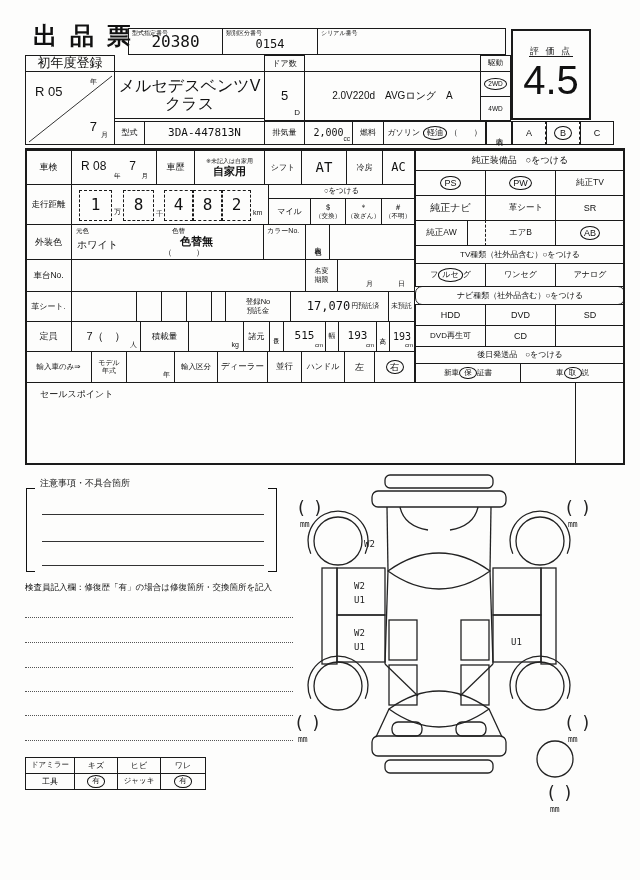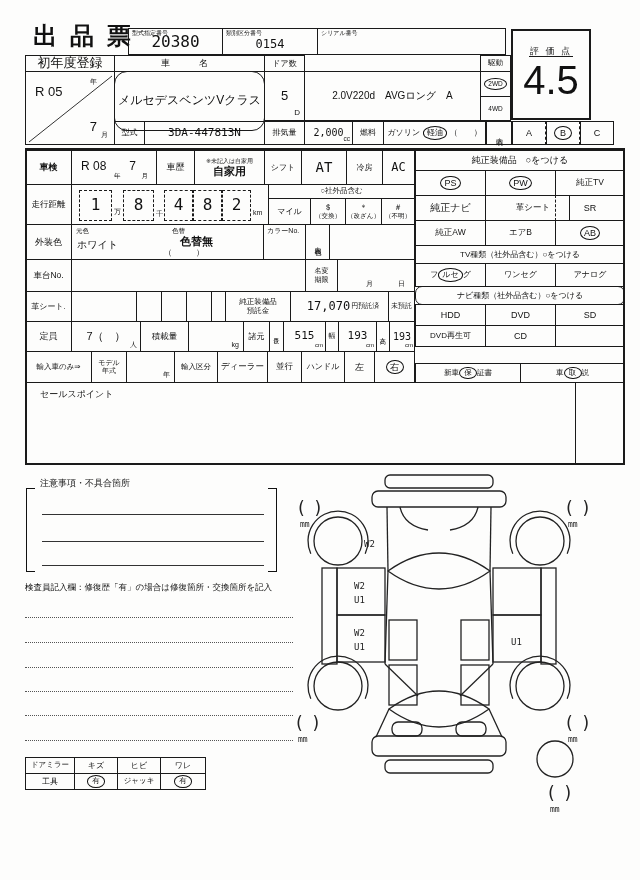--- a/index.html
+++ b/index.html
@@ -53,34 +53,33 @@
   <div class="c" style="left:486px;top:121px;width:26px;height:24px;">
     <span class="vert" style="font-size:7px;">内装</span>
   </div>
   <div class="c br-d" style="left:512px;top:121px;width:34px;height:24px;font-size:9px;">A</div>
   <div class="c br-d" style="left:546px;top:121px;width:34px;height:24px;">
     <span class="circ" style="font-size:9px;">B</span>
   </div>
   <div class="c" style="left:580px;top:121px;width:34px;height:24px;font-size:9px;">C</div>
 
   <div class="c" style="left:25px;top:55px;width:90px;height:17px;font-size:13px;">初年度登録</div>
-  <div class="c" style="left:114px;top:55px;width:151px;height:17px;font-size:9px;letter-spacing:10px;">車　名</div>
   <div class="c" style="left:264px;top:55px;width:41px;height:17px;font-size:8px;">ドア数</div>
   <div class="c" style="left:480px;top:55px;width:31px;height:17px;font-size:7.5px;">駆動</div>
 
   <div class="c" style="left:25px;top:71px;width:90px;height:74px;">
     <svg width="88" height="72" style="position:absolute;left:0;top:0;" viewBox="0 0 88 72" preserveAspectRatio="none">
         <line x1="3" y1="70" x2="86" y2="4" stroke="#333" stroke-width="1"></line>
       </svg>
     <span class="abs" style="left:9px;top:13px;font-size:13px;">R 05</span>
     <span class="abs" style="left:64px;top:6px;font-size:7px;">年</span>
     <span class="abs" style="right:17px;bottom:9px;font-size:13px;">7</span>
     <span class="abs" style="right:6px;bottom:5px;font-size:7px;">月</span>
   </div>
-  <div class="c" style="left:114px;top:71px;width:151px;height:60px;font-size:12px;border-radius:13px;">メルセデスベンツVクラス</div>
+  <div class="c" style="left:114px;top:71px;width:151px;height:48px;font-size:16px;">メルセデスベンツVクラス</div>
   <div class="c" style="left:264px;top:71px;width:41px;height:50px;">
     <span style="font-size:13px;">5</span>
     <span class="abs" style="right:4px;bottom:3px;font-size:8px;">D</span>
   </div>
   <div class="c" style="left:304px;top:71px;width:177px;height:50px;font-size:10px;">2.0V220d　AVGロング　A</div>
   <div class="c bb-d" style="left:480px;top:71px;width:31px;height:26px;">
     <span class="circ" style="font-size:6.5px;">2WD</span>
   </div>
   <div class="c" style="left:480px;top:96px;width:31px;height:25px;font-size:6.5px;">4WD</div>
 
@@ -93,21 +92,21 @@
   </div>
   <div class="c" style="left:352px;top:121px;width:32px;height:24px;font-size:8px;">燃料</div>
   <div class="c" style="left:383px;top:121px;width:103px;height:24px;justify-content:space-around;padding:0 2px;">
     <span style="font-size:8px;">ガソリン</span>
     <span class="circ" style="font-size:8px;">軽油</span>
     <span style="font-size:8px;">（　　）</span>
   </div>
 
   <div class="c b2 nb" style="left:25px;top:148px;width:600px;height:317px;border:2px solid #1a1a1a;"></div>
 
-  <div class="c" style="left:25px;top:150px;width:47px;height:35px;font-size:9px;font-weight:bold;">車検</div>
+  <div class="c" style="left:25px;top:150px;width:47px;height:35px;font-size:9px;">車検</div>
   <div class="c" style="left:71px;top:150px;width:86px;height:35px;">
     <span class="abs" style="left:9px;top:9px;font-size:12px;">R 08</span>
     <span class="abs" style="left:42px;bottom:5px;font-size:6.5px;">年</span>
     <span class="abs" style="right:20px;top:9px;font-size:12px;">7</span>
     <span class="abs" style="right:8px;bottom:5px;font-size:6.5px;">月</span>
   </div>
   <div class="c" style="left:156px;top:150px;width:39px;height:35px;font-size:9px;">車歴</div>
   <div class="c col" style="left:194px;top:150px;width:71px;height:35px;">
     <span style="font-size:6px;">※未記入は自家用</span>
     <span style="font-size:11px;font-weight:bold;">自家用</span>
@@ -121,21 +120,21 @@
   <div class="c nb" style="left:71px;top:184px;width:198px;height:41px;border:1px solid #1a1a1a;">
     <span class="c box-d mono" style="left:7px;top:5px;width:33px;height:31px;font-size:16px;">1</span>
     <span class="abs" style="left:42px;top:23px;font-size:7px;">万</span>
     <span class="c box-d mono" style="left:51px;top:5px;width:31px;height:31px;font-size:16px;">8</span>
     <span class="abs" style="left:84px;top:25px;font-size:7px;">千</span>
     <span class="c box-d mono" style="left:92px;top:5px;width:29px;height:31px;font-size:16px;">4</span>
     <span class="c box-d mono" style="left:121px;top:5px;width:29px;height:31px;font-size:16px;">8</span>
     <span class="c box-d mono" style="left:150px;top:5px;width:29px;height:31px;font-size:16px;">2</span>
     <span class="abs" style="left:181px;top:24px;font-size:7px;">km</span>
   </div>
-  <div class="c" style="left:268px;top:184px;width:147px;height:15px;font-size:7.5px;">○社外品含む</div>
+  <div class="c" style="left:268px;top:184px;width:147px;height:15px;font-size:7.5px;">○をつける</div>
   <div class="c" style="left:268px;top:198px;width:43px;height:27px;font-size:8px;">マイル</div>
   <div class="c col bl-d" style="left:310px;top:198px;width:36px;height:27px;">
     <span style="font-size:8px;">＄</span>
     <span style="font-size:6.5px;">（交換）</span>
   </div>
   <div class="c col bl-d" style="left:345px;top:198px;width:37px;height:27px;">
     <span style="font-size:8px;">＊</span>
     <span style="font-size:6.5px;">（改ざん）</span>
   </div>
   <div class="c col bl-d" style="left:381px;top:198px;width:34px;height:27px;">
@@ -167,21 +166,21 @@
     <span class="abs" style="left:60px;bottom:3px;font-size:7px;">日</span>
   </div>
 
   <div class="c" style="left:25px;top:291px;width:47px;height:31px;font-size:8px;">革シート.</div>
   <div class="c" style="left:71px;top:291px;width:155px;height:31px;">
     <span class="vline" style="left:64px;top:0;bottom:0;height:100%;"></span>
     <span class="vline" style="left:89px;top:0;bottom:0;height:100%;"></span>
     <span class="vline" style="left:114px;top:0;bottom:0;height:100%;"></span>
     <span class="vline" style="left:139px;top:0;bottom:0;height:100%;"></span>
   </div>
-  <div class="c pre" style="left:225px;top:291px;width:66px;height:31px;font-size:7.5px;">純正装備品
+  <div class="c pre" style="left:225px;top:291px;width:66px;height:31px;font-size:7.5px;">登録No
 預託金</div>
   <div class="c" style="left:290px;top:291px;width:99px;height:31px;padding-left:7px;">
     <span class="mono" style="font-size:12px;">17,070</span>
     <span style="font-size:7px;margin-left:1px;">円預託済</span>
   </div>
   <div class="c bl-d" style="left:388px;top:291px;width:27px;height:31px;font-size:7px;">未預託</div>
 
   <div class="c" style="left:25px;top:321px;width:47px;height:31px;font-size:9px;">定員</div>
   <div class="c" style="left:71px;top:321px;width:70px;height:31px;">
     <span style="font-size:11px;">7（　）</span>
@@ -232,23 +231,23 @@
 
   <div class="c" style="left:415px;top:150px;width:210px;height:21px;font-size:9px;">純正装備品　○をつける</div>
   <div class="c" style="left:415px;top:170px;width:71px;height:26px;">
       <span class="circ" style="font-size:9px;">PS</span>
     </div>
   <div class="c bl-d" style="left:485px;top:170px;width:71px;height:26px;">
       <span class="circ" style="font-size:9px;">PW</span>
     </div>
   <div class="c bl-d" style="left:555px;top:170px;width:70px;height:26px;font-size:8.5px;">純正TV</div>
   <div class="c" style="left:415px;top:195px;width:71px;height:26px;font-size:10px;">純正ナビ</div>
-  <div class="c bl-d" style="left:485px;top:195px;width:85px;height:26px;font-size:8.5px;padding-left:11px;">革シート</div>
+  <div class="c bl-d" style="left:485px;top:195px;width:71px;height:26px;font-size:8.5px;padding-left:11px;">革シート</div>
   <div class="c bl-d" style="left:555px;top:195px;width:70px;height:26px;font-size:9px;">SR</div>
-  <div class="c" style="left:415px;top:220px;width:71px;height:26px;font-size:8.5px;">純正AW</div>
+  <div class="c" style="left:415px;top:220px;width:53px;height:26px;font-size:8.5px;">純正AW</div>
   <div class="c bl-d" style="left:485px;top:220px;width:71px;height:26px;font-size:8.5px;">エアB</div>
   <div class="c bl-d" style="left:555px;top:220px;width:70px;height:26px;">
       <span class="circ" style="font-size:9px;">AB</span>
     </div>
 
   <div class="c" style="left:415px;top:245px;width:210px;height:19px;font-size:8px;">TV種類（社外品含む）○をつける</div>
   <div class="c" style="left:415px;top:263px;width:71px;height:24px;font-size:8px;">
     <span>フ</span>
       <span class="circ">ルセ</span>
       <span>グ</span>
@@ -257,20 +256,21 @@
   <div class="c bl-d" style="left:555px;top:263px;width:70px;height:24px;font-size:8px;">アナログ</div>
 
   <div class="c" style="left:415px;top:286px;width:210px;height:19px;font-size:8px;border-radius:7px;">ナビ種類（社外品含む）○をつける</div>
   <div class="c" style="left:415px;top:304px;width:71px;height:22px;font-size:9px;">HDD</div>
   <div class="c bl-d" style="left:485px;top:304px;width:71px;height:22px;font-size:9px;">DVD</div>
   <div class="c bl-d" style="left:555px;top:304px;width:70px;height:22px;font-size:9px;">SD</div>
   <div class="c" style="left:415px;top:325px;width:71px;height:22px;font-size:8px;">DVD再生可</div>
   <div class="c bl-d" style="left:485px;top:325px;width:71px;height:22px;font-size:9px;">CD</div>
   <div class="c bl-d" style="left:555px;top:325px;width:70px;height:22px;"></div>
 
+  <div class="c" style="left:415px;top:346px;width:210px;height:18px;font-size:8px;">後日発送品　○をつける</div>
   <div class="c" style="left:415px;top:363px;width:106px;height:20px;font-size:7.5px;">
     <span>新車</span>
       <span class="circ">保</span>
       <span>証書</span>
   </div>
   <div class="c bl-d" style="left:520px;top:363px;width:105px;height:20px;font-size:7.5px;">
     <span>車</span>
       <span class="circ">取</span>
       <span>説</span>
   </div>

